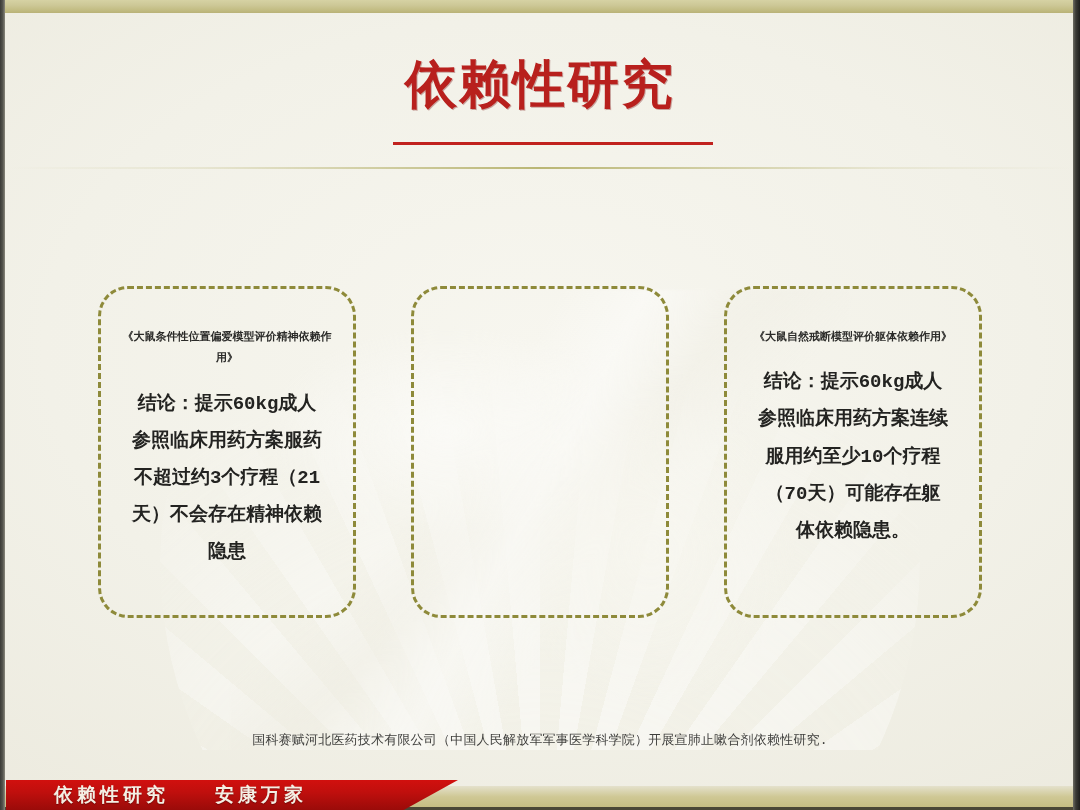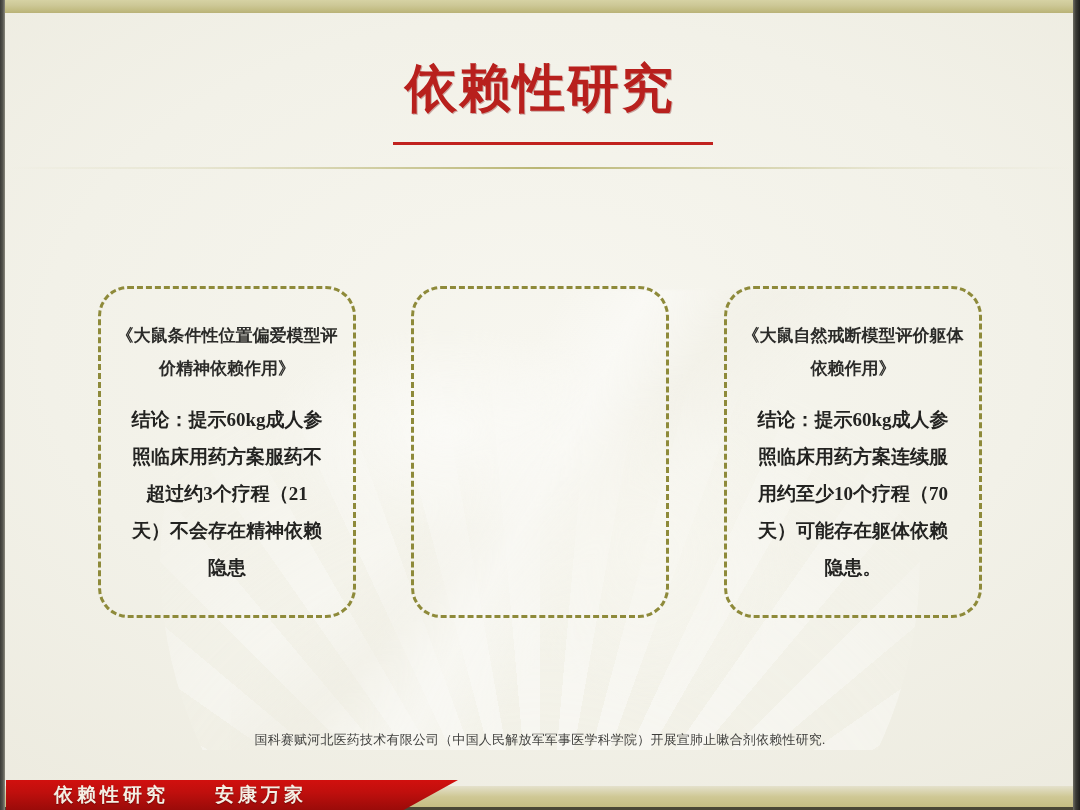--- a/index.html
+++ b/index.html
@@ -6,21 +6,21 @@
     margin: 0;
     padding: 0;
     background: #2b2b28;
   }
   #slide {
     position: relative;
     width: 1080px;
     height: 810px;
     overflow: hidden;
     background: #f2f1e9;
-    font-family: Liberation Serif, serif;
+    font-family: Liberation Mono, monospace;
     box-sizing: border-box;
   }
 
   
   .top-gold-bar {
     position: absolute;
     left: 0; top: 0;
     width: 1080px; height: 13px;
     background: linear-gradient(180deg,#d6d2a4 0%, #cdc897 40%, #c3bd84 75%, #b9b277 100%);
     z-index: 6;
@@ -135,26 +135,26 @@
     position: relative;
     width: 258px;
     height: 332px;
     box-sizing: border-box;
     border: 3px dashed #8e8a3a;
     border-radius: 30px;
     padding: 26px 14px 0 14px;
     background: transparent;
   }
   .card-heading {
-    font-size: 17px;
+    font-size: 11px;
     font-weight: bold;
     color: #2b2b29;
     line-height: 1.95;
     text-align: center;
-    margin: 4px 0 14px 0;
+    margin: 12px 0 14px 0;
   }
   .card-body {
     font-size: 19px;
     font-weight: bold;
     color: #232321;
     line-height: 1.95;
     text-align: center;
     margin: 16px;
   }
 

